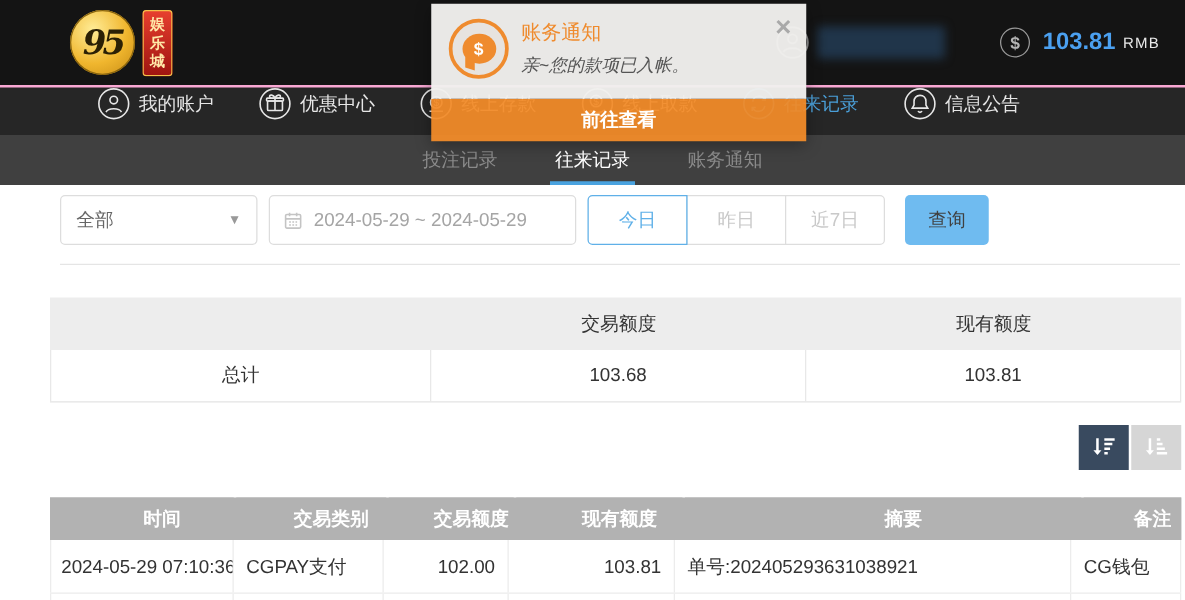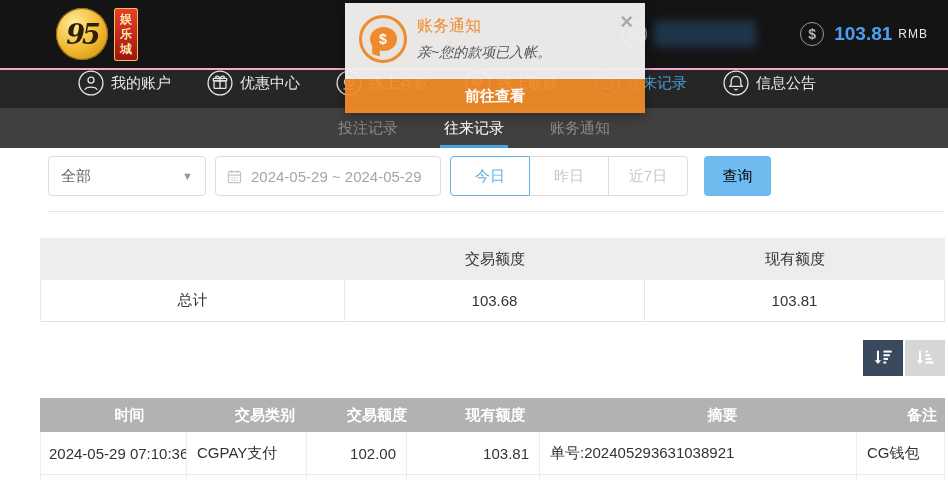--- a/index.html
+++ b/index.html
@@ -58,32 +58,32 @@
   .tab.active { color:#ffffff; }
   .tab.active::after { content:""; position:absolute; left:-2px; right:-2px; bottom:0;
     height:3px; background:#4aa3e0; }
 
   
   .filter-row { position:absolute; top:156px; left:48px; display:flex; height:40px; }
   .select-box { width:158px; border:1px solid #ddd; border-radius:4px;
     display:flex; align-items:center; padding:0 12px; color:#666; font-size:15px;
     position:relative; cursor:pointer; background:#fff; }
   .select-caret { position:absolute; right:12px; color:#999; font-size:11px; }
-  .date-box { width:226px; margin-left:9px; border:1px solid #ddd; border-radius:4px;
+  .date-box { width:246px; margin-left:9px; border:1px solid #ddd; border-radius:4px;
     display:flex; align-items:center; padding:0 10px; gap:8px;
     color:#a5a5a5; font-size:15px; cursor:pointer; background:#fff; }
   .date-box svg { color:#c4c4c4; flex:none; }
   .range-group { display:flex; margin-left:9px; }
   .range-btn { width:80px; border:1px solid #ddd; background:#fff; color:#c9c9c9;
     font-size:15px; cursor:pointer; margin-left:-1px; font-family:inherit; }
   .range-btn:first-child { border-radius:4px 0 0 4px; margin-left:0; }
   .range-btn:last-child { border-radius:0 4px 4px 0; }
   .range-btn.active { border-color:#5fb0e8; color:#5fb0e8; position:relative; z-index:2; }
   .search-btn { margin-left:16px; width:67px; height:40px; border:none; border-radius:4px;
-    background:#6fbbf0; color:#000000; font-size:15px; cursor:pointer; font-family:inherit; }
+    background:#6fbbf0; color:#404040; font-size:15px; cursor:pointer; font-family:inherit; }
 
   .divider { position:absolute; top:211px; left:48px; right:4px; height:0;
     border-top:1px solid #e5e5e5; }
 
   .summary-table { position:absolute; top:238px; left:40px; right:3px; font-size:15px; }
   .summary-head { display:grid; grid-template-columns:305px 300px auto; height:42px;
     background:#ededed; }
   .summary-head > div { display:flex; align-items:center; justify-content:center; color:#333; }
   .summary-row { display:grid; grid-template-columns:305px 300px auto; height:42px;
     border-bottom:1px solid #e3e3e3; }

